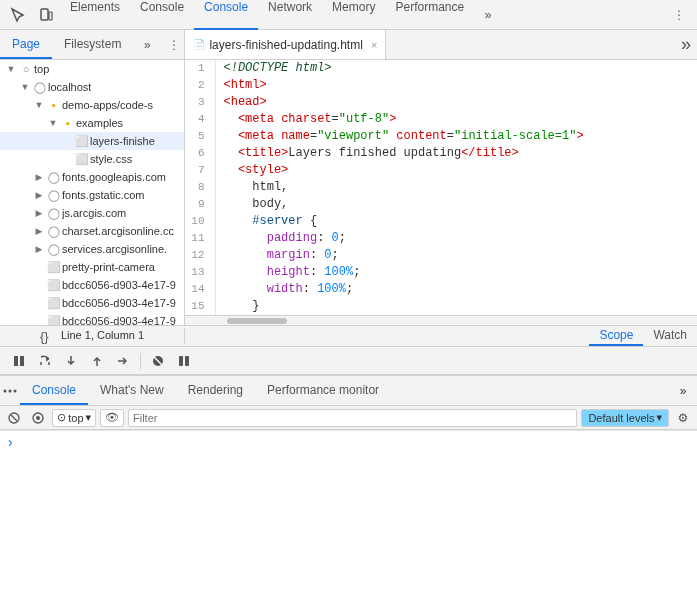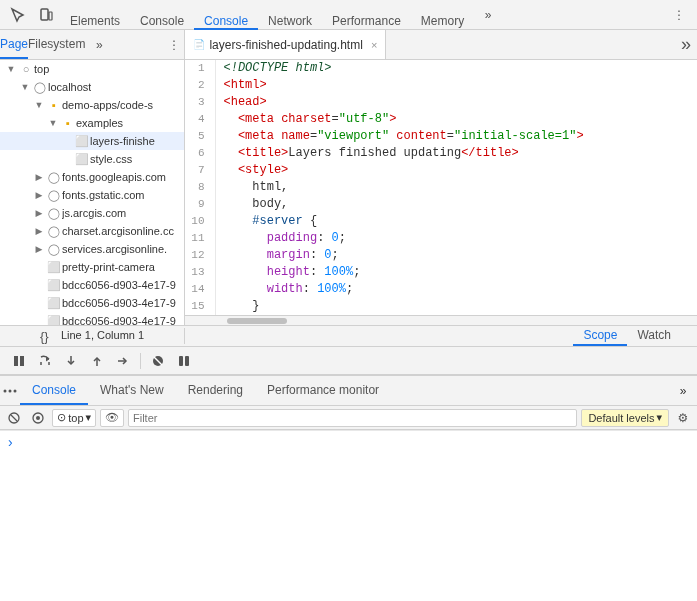--- a/index.html
+++ b/index.html
@@ -19,30 +19,30 @@
       width: 28px; height: 28px;
       display: flex; align-items: center; justify-content: center;
       cursor: pointer; border-radius: 2px; color: #555;
       flex-shrink: 0;
     }
     .tab-strip {
       display: flex; align-items: stretch; height: 30px;
       flex: 1; overflow: hidden;
     }
     .tab-item {
-      display: flex; align-items: flex-end; padding: 0 10px;
+      display: flex; align-items: flex-start; padding: 0 10px;
       cursor: pointer; font-size: 12px; color: #555;
       border-bottom: 2px solid transparent;
       white-space: nowrap; height: 100%;
     }
     .tab-item.active { color: #1a73e8; border-bottom: 2px solid #1a73e8; }
     .tab-more { width: 28px; display: flex; align-items: center; justify-content: center; cursor: pointer; color: #555; }
     .more-btn { width: 28px; height: 28px; display: flex; align-items: center; justify-content: center; cursor: pointer; color: #555; }
     .panel-tab {
-      display: flex; align-items: center; padding: 0 0;
+      display: flex; align-items: center; padding: 0 12px;
       cursor: pointer; font-size: 12px; color: #555;
       border-bottom: 2px solid transparent;
       white-space: nowrap;
     }
     .panel-tab.active { color: #1a73e8; border-bottom: 2px solid #1a73e8; }
     .panel-tab-more { display: flex; align-items: center; justify-content: center; width: 28px; cursor: pointer; color: #555; }
 
     
     .sidebar {
       width: 185px; border-right: 1px solid #d0d0d0;
@@ -154,24 +154,24 @@
     <div class="tab-item">
         <span>Console</span>
       </div>
     <div class="tab-item active">
         <span>Console</span>
       </div>
     <div class="tab-item">
         <span>Network</span>
       </div>
     <div class="tab-item">
+        <span>Memory</span>
+      </div>
+    <div class="tab-item">
         <span>Performance</span>
-      </div>
-    <div class="tab-item">
-        <span>Memory</span>
       </div>
     <div class="tab-more">»</div>
   </div>
   <div class="more-btn">⋮</div>
 </div>
 
 <div style="display:flex; height:30px; background:#f3f3f3; border-bottom:1px solid #d0d0d0;">
 
   <div style="width:185px; display:flex; align-items:stretch; border-right:1px solid #d0d0d0;">
     <div class="panel-tab active">
@@ -366,21 +366,21 @@
 
 <div style="height:22px; background:#f3f3f3; border-top:1px solid #d0d0d0; border-bottom:1px solid #d0d0d0; display:flex; align-items:center; padding:0;">
   <div style="width:185px; flex-shrink:0; border-right:1px solid #d0d0d0; display:flex; align-items:center; justify-content:center; padding:0 8px;">
     <span style="font-size:11px; color:#333;">
       <svg width="16" height="16" viewBox="0 0 16 16" style="vertical-align:middle; margin-right:2px;">
         <text x="0" y="13" font-size="13" fill="#555">{}</text>
       </svg>
       <span>Line 1, Column 1</span>
     </span>
   </div>
-  <div style="flex:1; display:flex; align-items:center; justify-content:flex-end; padding-right:16px;">
+  <div style="flex:1; display:flex; align-items:center; justify-content:flex-end; padding-right:0;">
     <div class="scope-watch-tabs">
       <div class="sw-tab active"><span>Scope</span></div>
       <div class="sw-tab"><span>Watch</span></div>
     </div>
   </div>
 </div>
 
 <div class="debugger-toolbar">
   <div class="dbg-btn" title="Pause script execution">
     <svg width="14" height="14" viewBox="0 0 14 14">
@@ -467,21 +467,21 @@
           <circle cx="7" cy="7" r="2" fill="#555"></circle>
         </svg>
     </div>
     <div style="display:flex; align-items:center; background:#fff; border:1px solid #d0d0d0; border-radius:2px; padding:0 4px; height:18px; cursor:pointer; font-size:11px; color:#333; gap:2px;">
       <span>⊙</span>
       <span>top</span>
       <span>▾</span>
     </div>
     <div style="display:flex; align-items:center; background:#fff; border:1px solid #d0d0d0; border-radius:2px; padding:0 4px; height:18px; cursor:pointer; font-size:11px; color:#555;">👁</div>
     <input class="filter-input" type="text" placeholder="Filter" style="">
-    <div style="display:flex; align-items:center; background:#fef9c3; border:1px solid #d0d0d0; border-radius:2px; padding:0 6px; height:18px; cursor:pointer; font-size:11px; color:#333; gap:2px; white-space:nowrap;">
+    <div style="display:flex; align-items:center; background:#7dd3fc; border:1px solid #d0d0d0; border-radius:2px; padding:0 6px; height:18px; cursor:pointer; font-size:11px; color:#333; gap:2px; white-space:nowrap;">
       <span>Default levels</span>
       <span>▾</span>
     </div>
     <div style="margin-left:auto; width:20px; height:20px; display:flex; align-items:center; justify-content:center; cursor:pointer; color:#555;">⚙</div>
   </div>
 
   <div class="console-prompt">
     <span class="prompt-arrow">›</span>
     <input class="prompt-input" type="text" placeholder="" style="">
   </div>

